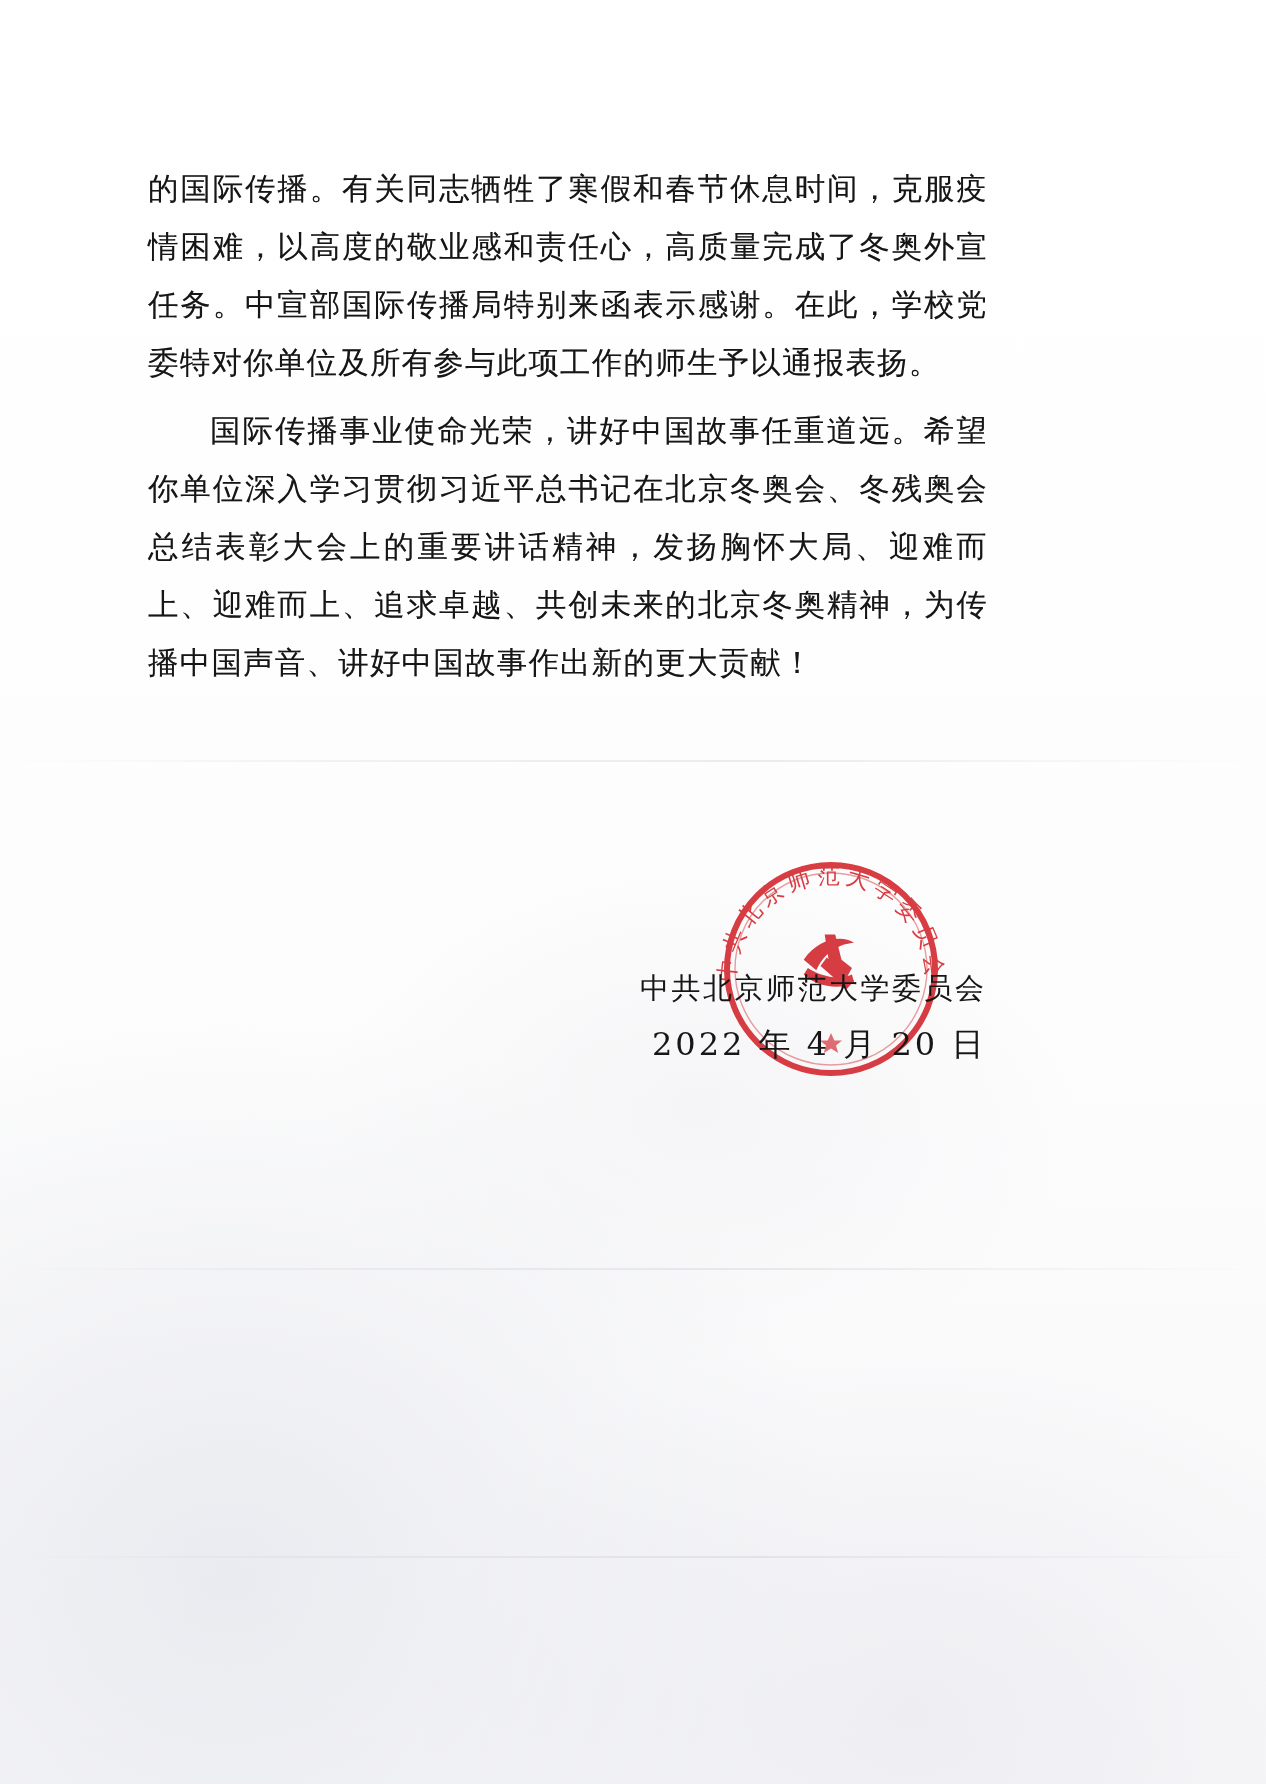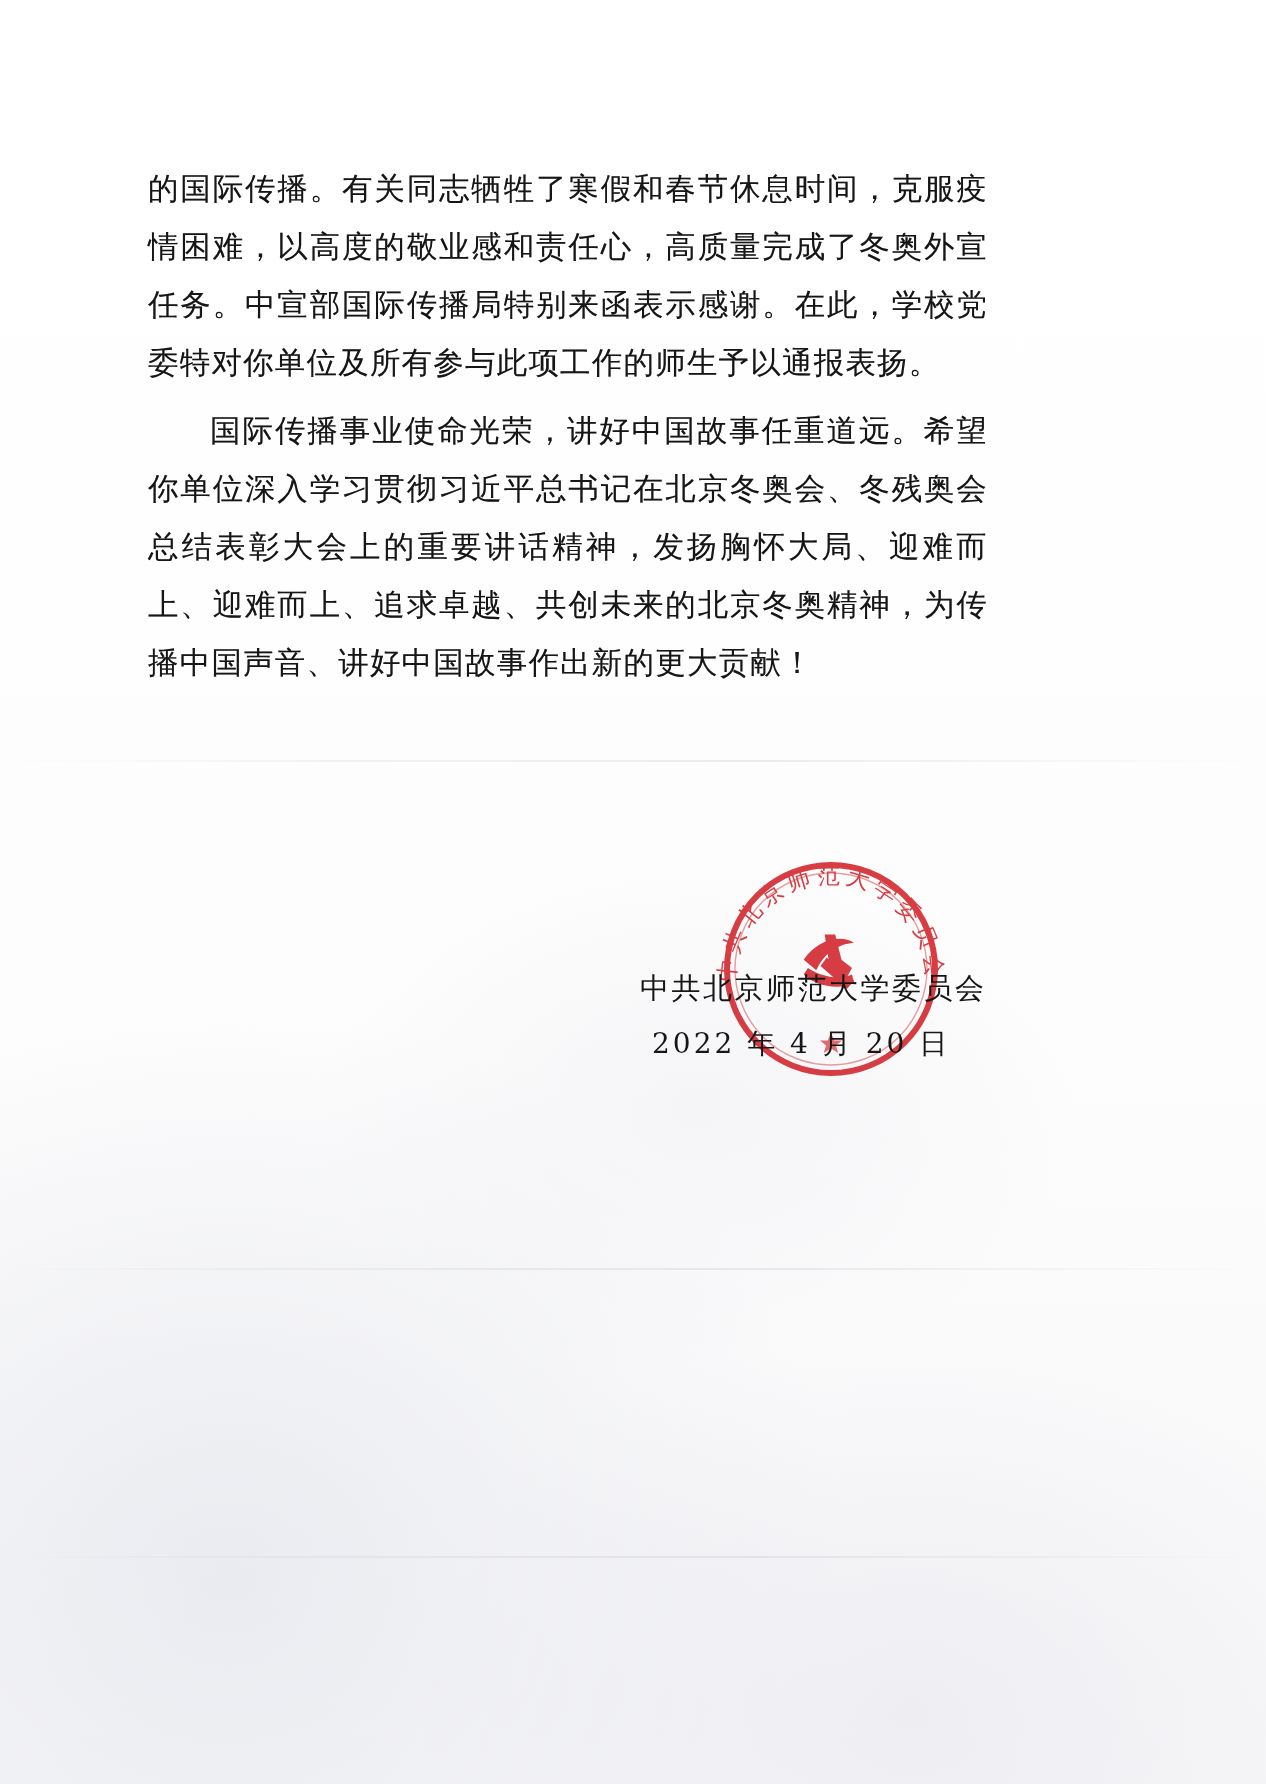--- a/index.html
+++ b/index.html
@@ -71,21 +71,21 @@
   .sig-line {
     font-size: 29px;
     line-height: 56px;
     letter-spacing: 2.5px;
     color: #161616;
     font-family: "DejaVu Serif", "Liberation Serif", serif;
     font-weight: 500;
     white-space: nowrap;
   }
   .sig-date {
-    font-size: 28px;
+    font-size: 32px;
     letter-spacing: 3px;
     margin-left: 12px;
   }
 
   
   .seal {
     position: absolute;
     left: 700px;
     top: 838px;
     width: 262px;

